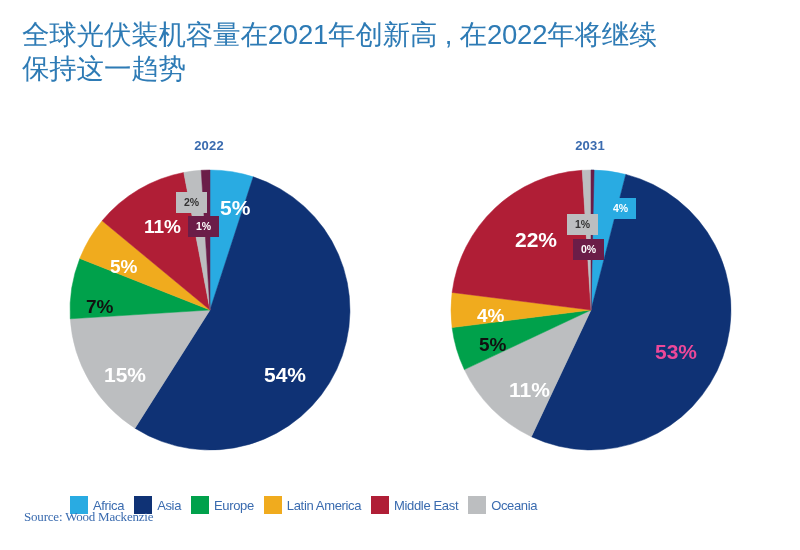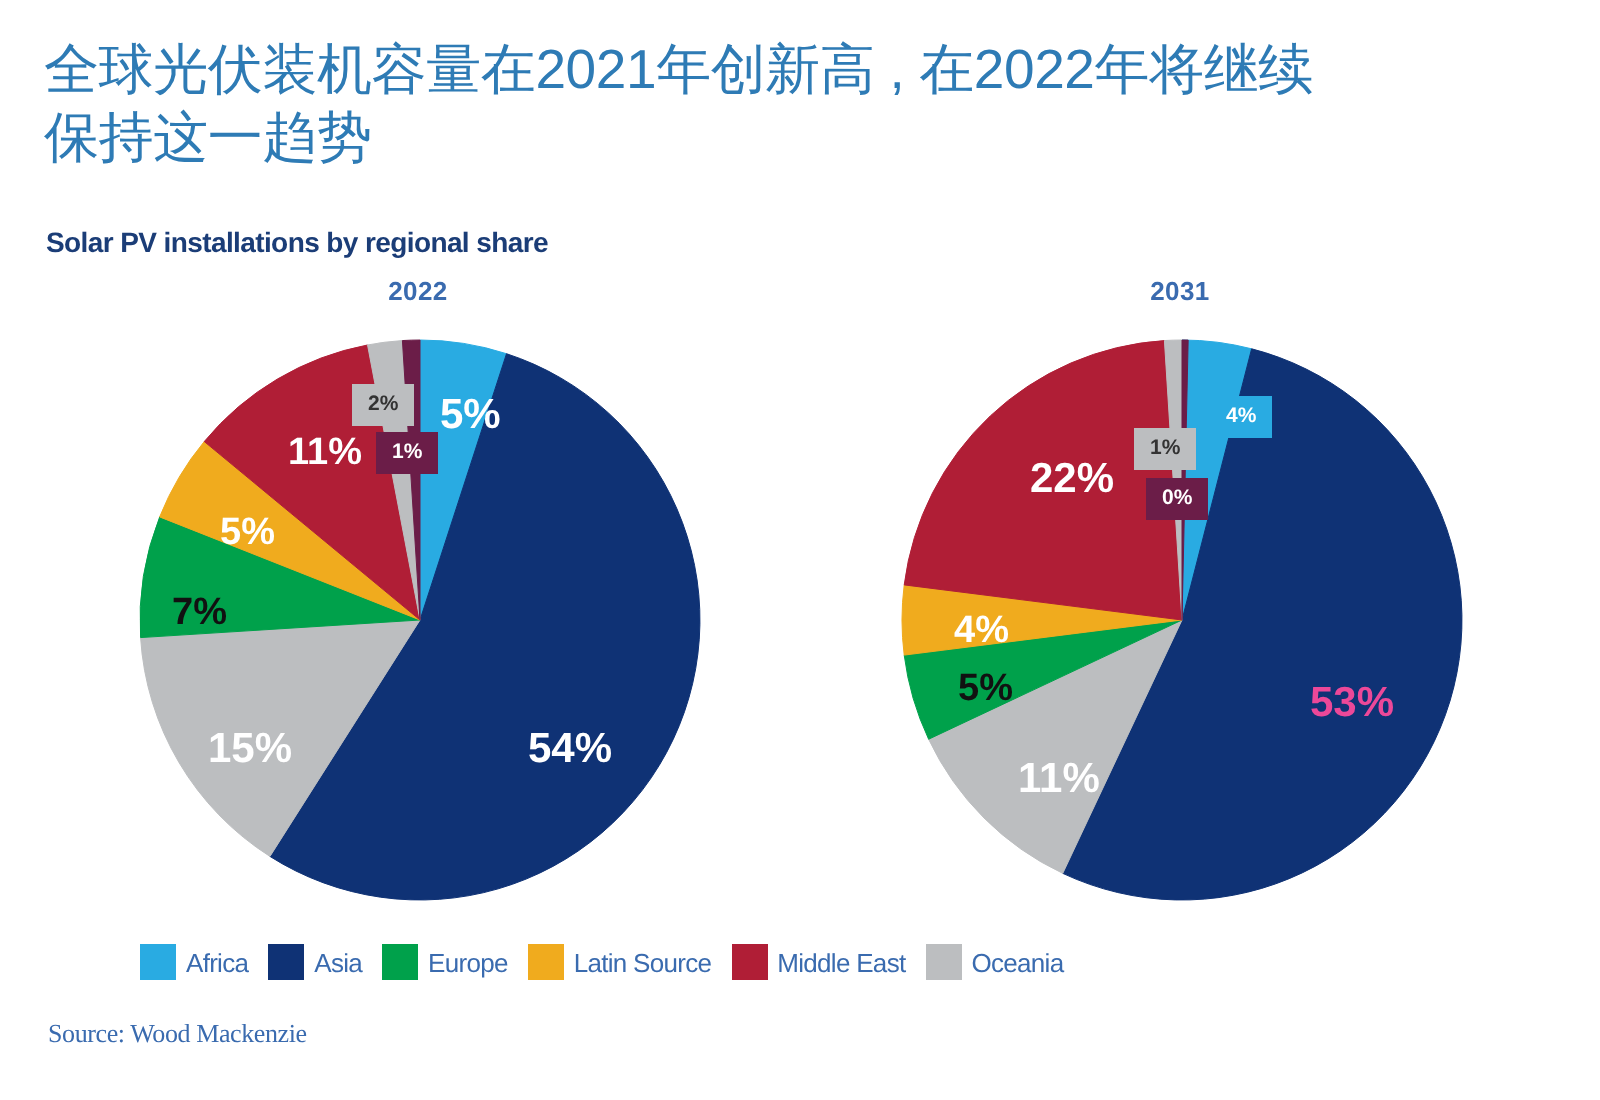--- a/index.html
+++ b/index.html
@@ -59,21 +59,21 @@
     white-space: nowrap;
     pointer-events: none;
   }
   .slice-label.big  { font-size: 21px; }
   .slice-label.mid  { font-size: 19px; }
   .slice-label.tiny { font-size: 10.5px; padding: 4px 8px 5px 8px; }
 
   
   #legend {
     position: absolute;
-    left: 22px; top: 470px;
+    left: 22px; top: 494px;
     display: flex;
     align-items: center;
     gap: 3px;
     height: 22px;
     padding-left: 48px;
   }
   .legend-item {
     display: flex;
     align-items: center;
     margin-right: 7px;
@@ -100,21 +100,20 @@
     font-family: Liberation Serif, serif;
   }
 </style>
 </head>
 <body>
 
 <div id="page">
 
   <div id="title">全球光伏装机容量在2021年创新高 , 在2022年将继续
 保持这一趋势</div>
-  <div id="subtitle">Solar PV installations by regional share</div>
 
   <div class="panel" id="panel-2022">
     <div class="panel-year">2022</div>
     <svg class="pie-svg" id="pie-svg-0" width="284" height="284" viewBox="0 0 284 284">
         <path d="M 142 142 L 142.00 2.00 A 140 140 0 0 1 185.26 8.85 Z" fill="#29ABE2" stroke="#29ABE2" stroke-width="0.5"></path>
         <path d="M 142 142 L 185.26 8.85 A 140 140 0 1 1 66.98 260.21 Z" fill="#0F3275" stroke="#0F3275" stroke-width="0.5"></path>
         <path d="M 142 142 L 66.98 260.21 A 140 140 0 0 1 2.28 150.79 Z" fill="#BCBEC0" stroke="#BCBEC0" stroke-width="0.5"></path>
         <path d="M 142 142 L 2.28 150.79 A 140 140 0 0 1 11.83 90.46 Z" fill="#00A14B" stroke="#00A14B" stroke-width="0.5"></path>
         <path d="M 142 142 L 11.83 90.46 A 140 140 0 0 1 34.13 52.76 Z" fill="#F0AB1E" stroke="#F0AB1E" stroke-width="0.5"></path>
         <path d="M 142 142 L 34.13 52.76 A 140 140 0 0 1 115.77 4.48 Z" fill="#B01E36" stroke="#B01E36" stroke-width="0.5"></path>
@@ -165,21 +164,21 @@
       <div class="legend-item">
         <span class="legend-swatch" style="background: rgb(15, 50, 117);"></span>
         <span class="legend-text">Asia</span>
       </div>
       <div class="legend-item">
         <span class="legend-swatch" style="background: rgb(0, 161, 75);"></span>
         <span class="legend-text">Europe</span>
       </div>
       <div class="legend-item">
         <span class="legend-swatch" style="background: rgb(240, 171, 30);"></span>
-        <span class="legend-text">Latin Source</span>
+        <span class="legend-text">Latin America</span>
       </div>
       <div class="legend-item">
         <span class="legend-swatch" style="background: rgb(176, 30, 54);"></span>
         <span class="legend-text">Middle East</span>
       </div>
       <div class="legend-item">
         <span class="legend-swatch" style="background: rgb(188, 190, 192);"></span>
         <span class="legend-text">Oceania</span>
       </div>
     </div>

